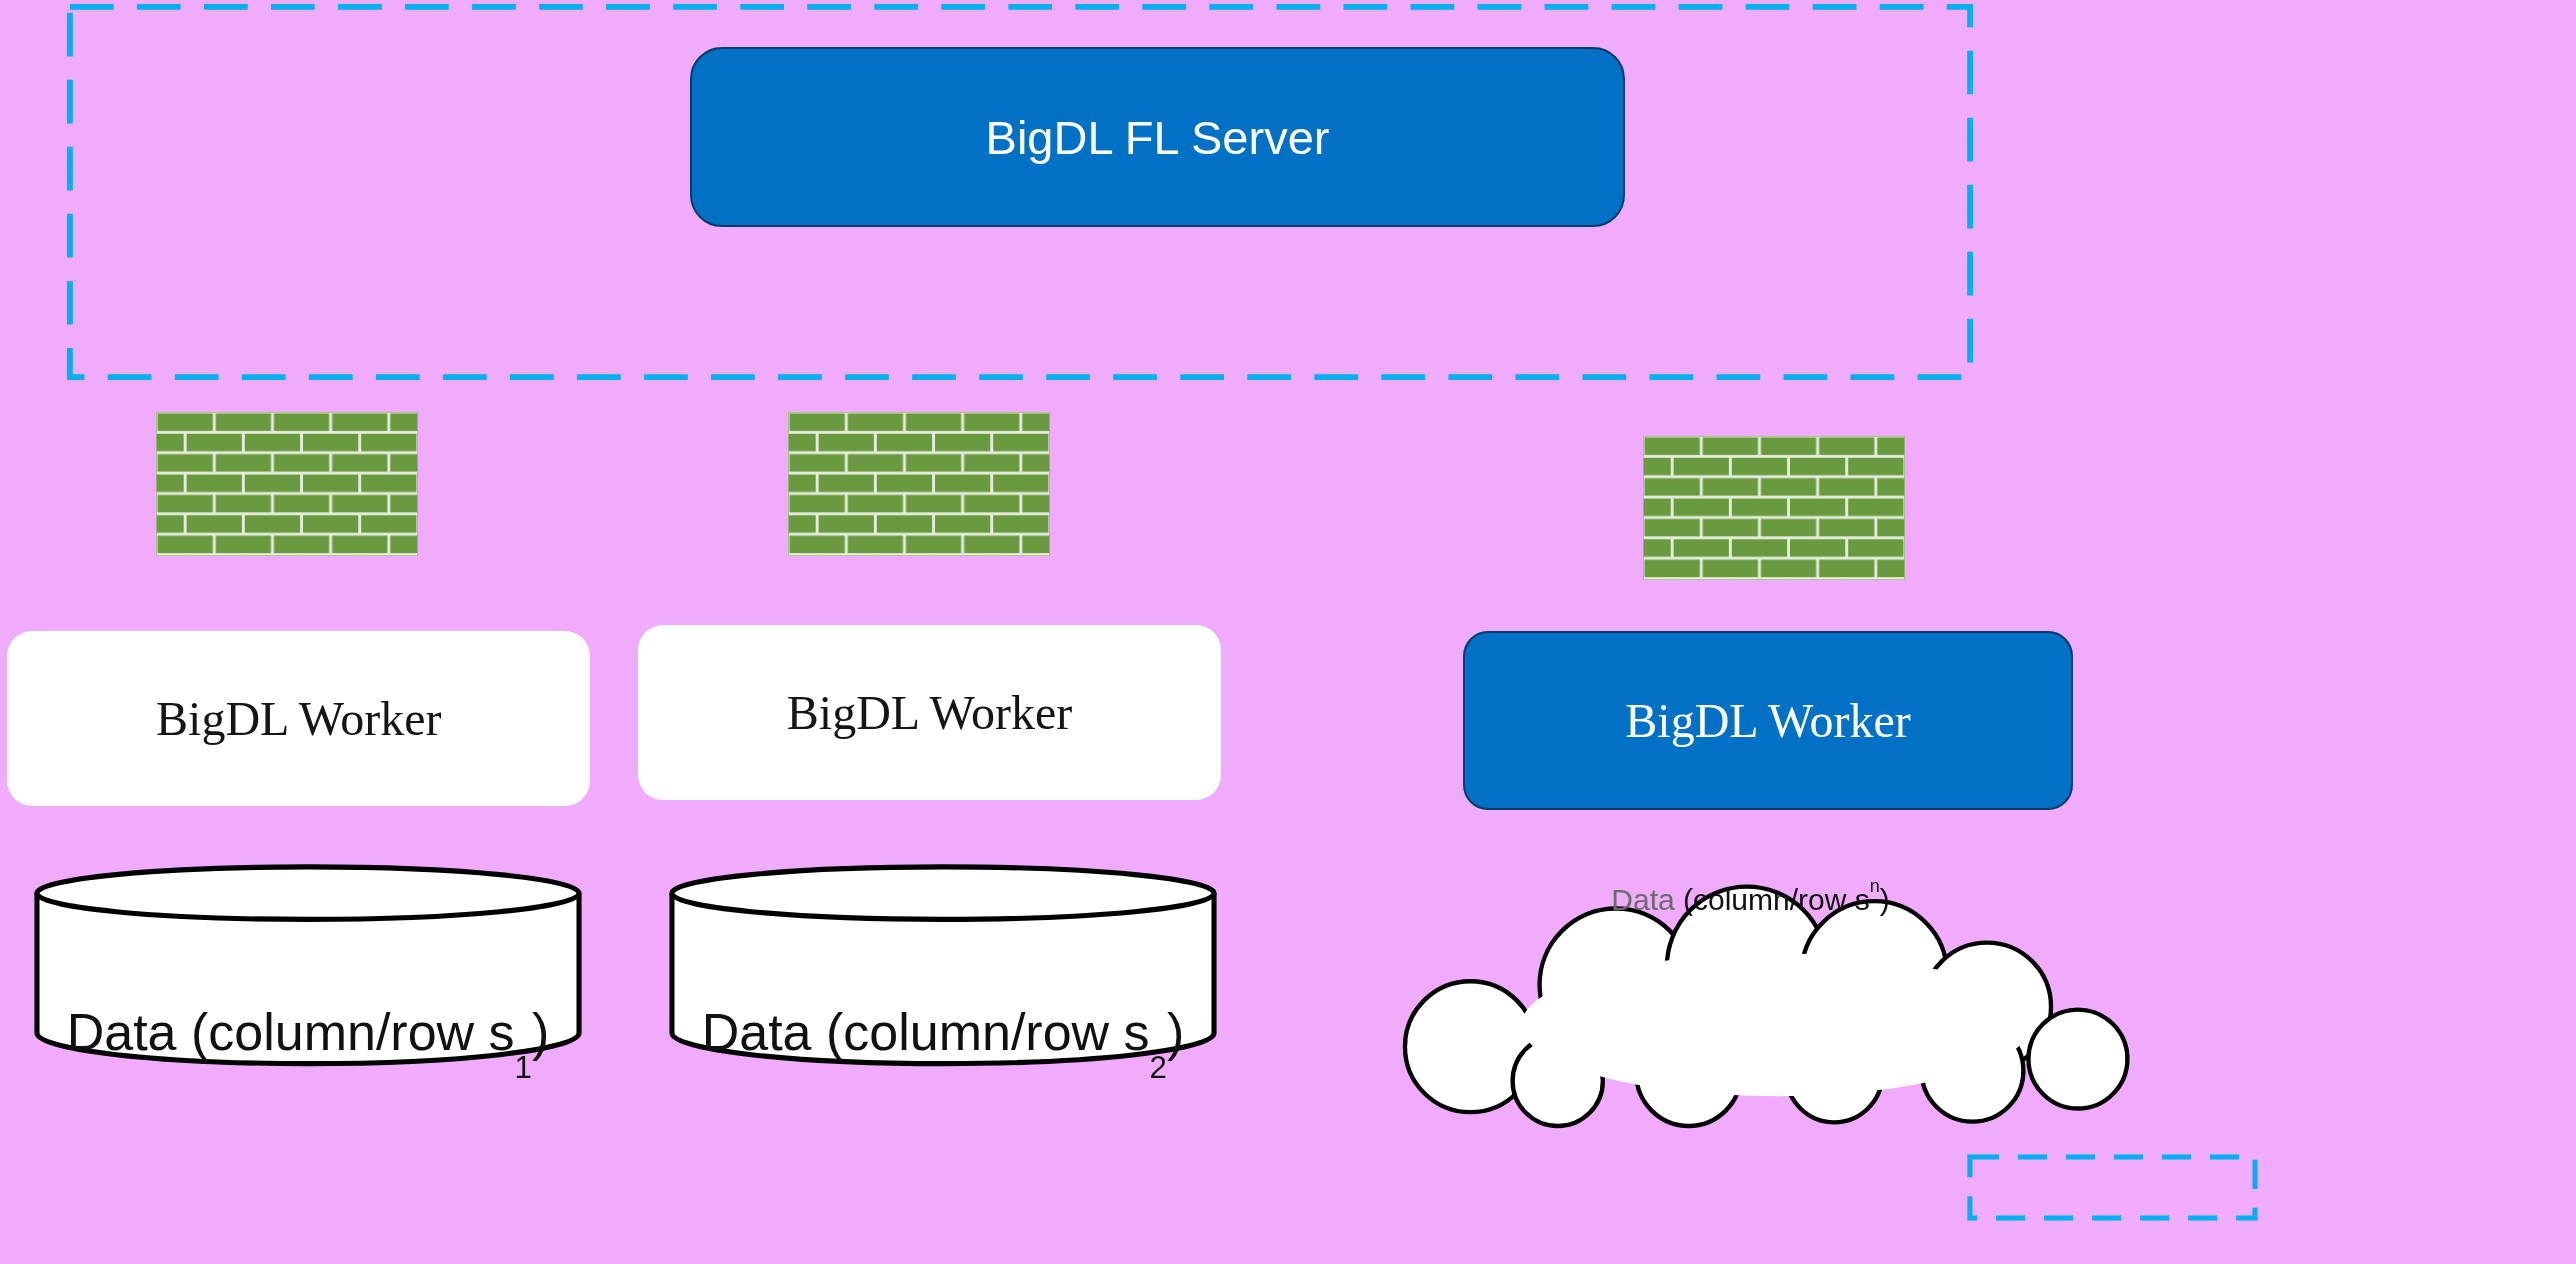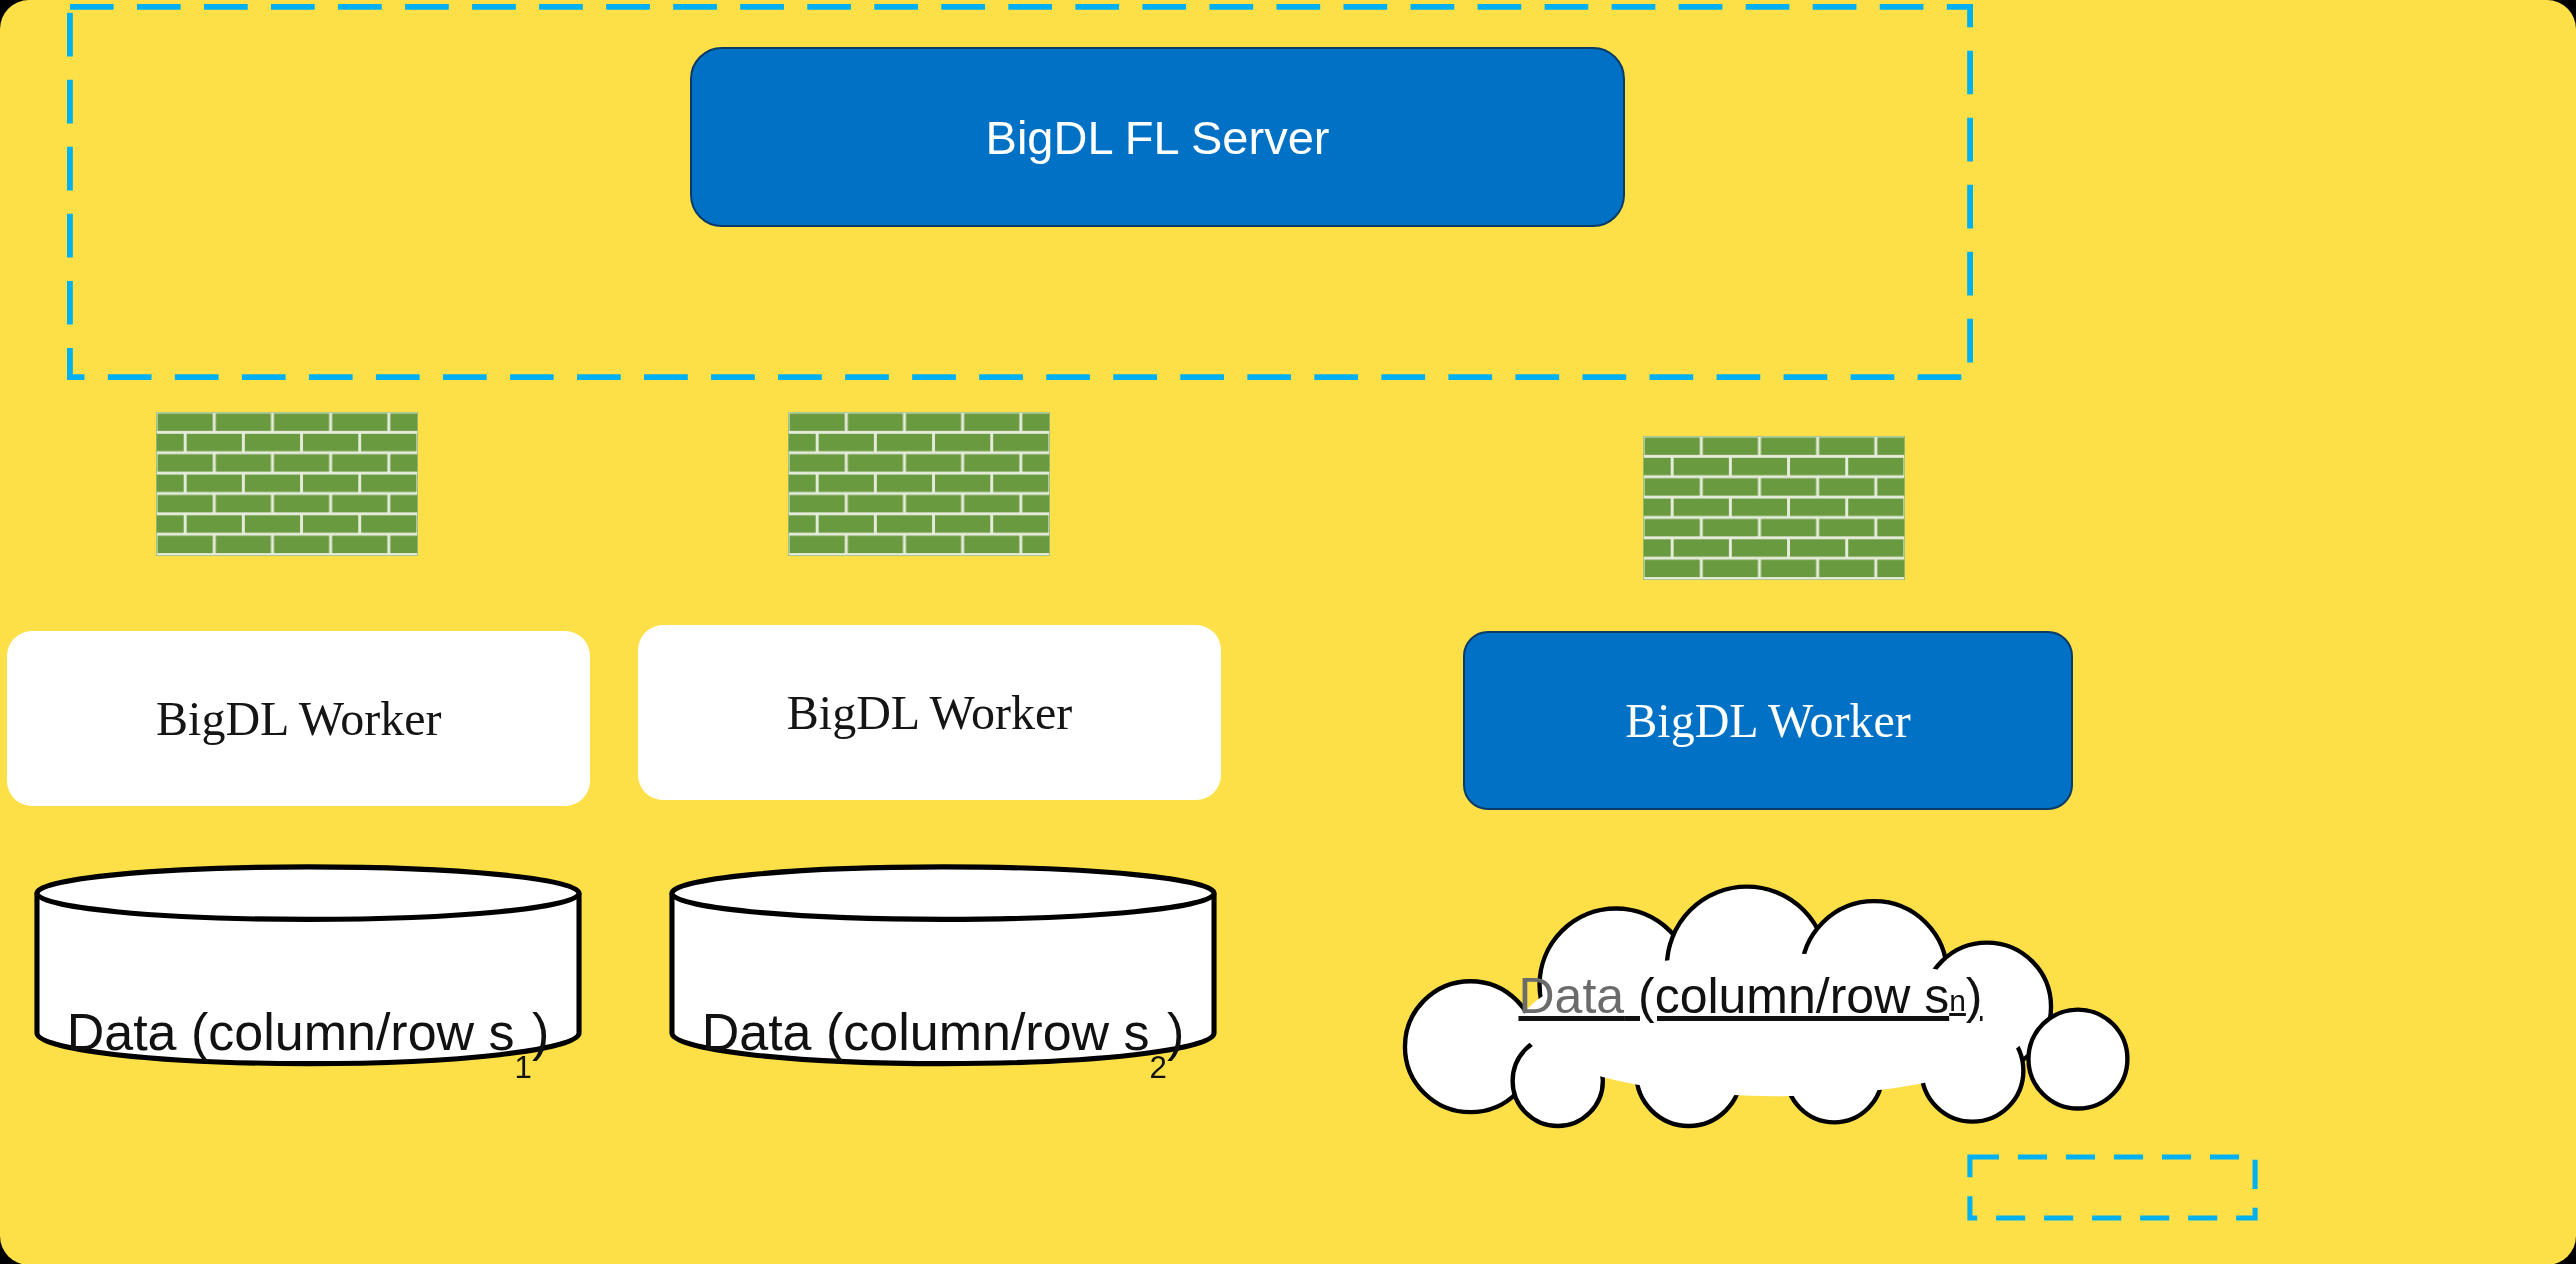--- a/index.html
+++ b/index.html
@@ -4,24 +4,23 @@
 <style>
   html, body {
     margin: 0;
     padding: 0;
     background: #000000;
   }
   .stage {
     position: relative;
     width: 2576px;
     height: 1265px;
-    background: #fde047;
+    background: #f0abfc;
     font-family: "Liberation Sans", "DejaVu Sans", sans-serif;
     overflow: hidden;
-    border-radius: 29px;
   }
   .abs { position: absolute; }
 
   
   .zone-svg { left: 67px; top: 4.4px; }
 
   
   .server-box {
     left: 690px; top: 47px; width: 931px; height: 176px;
     background: #0071c5;
@@ -58,22 +57,22 @@
     position: absolute; left: 0; right: 0; top: 55px; bottom: 5.8px;
     display: flex; align-items: flex-end; justify-content: center;
     font-size: 52px; color: #111111; white-space: pre;
   }
   .ds-label sub { font-size: 0.6em; line-height: 0; position: relative; top: 0.18em; }
 
   
   .cloud-wrap { left: 1397px; top: 883px; width: 758px; height: 251px; }
   .cloud-label {
     position: absolute; left: 0; right: 51px; top: 0; bottom: 25px;
-    display: flex; align-items: center; justify-content: center;
-    font-size: 50px; color: #111111; white-space: pre; text-decoration: underline;
+    display: flex; align-items: flex-start; justify-content: center;
+    font-size: 30px; color: #111111; white-space: pre;
   }
   .cloud-label .gray { color: #6b6b6b; }
   .cloud-label sub { font-size: 0.6em; line-height: 0; position: relative; top: 0.18em; }
 
   
   .legend-svg { left: 1967px; top: 1154px; }
 </style>
 </head>
 <body>
 

